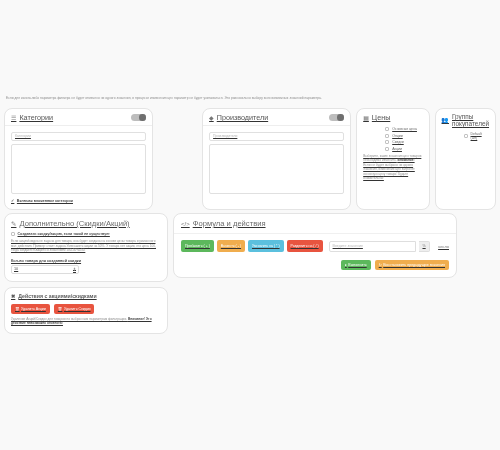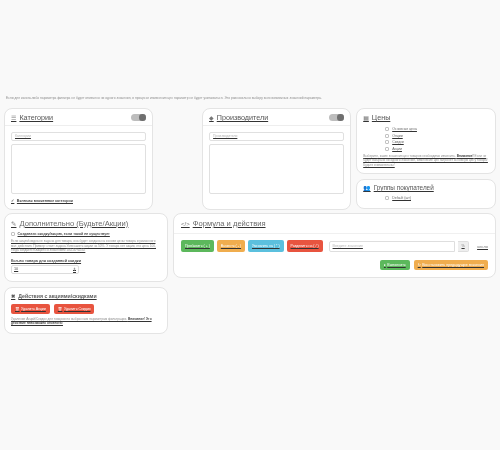--- a/index.html
+++ b/index.html
@@ -70,21 +70,21 @@
     content: "";
     position: absolute;
     right: 0.5px; top: 0.5px;
     width: 6.5px; height: 6.5px;
     border-radius: 50%;
     background: #6f6f6f;
   }
 
   .col-cat { width: 164px; }
   .col-man { width: 164px; margin-left: 44px; }
-  .col-right { width: 154px; display: flex; flex-direction: column; gap: 5px; }
+  .col-right { width: 154px; display: flex; flex-direction: row; gap: 5px; }
 
   .field-box {
     border: 1px solid #e0e0e0;
     border-radius: 2px;
     background: #fff;
     height: 8.5px;
     display: flex;
     align-items: center;
     padding: 0 3px;
     font-size: 3.4px;
@@ -135,21 +135,21 @@
   
   .row2 {
     position: absolute;
     left: 4px; top: 213px;
     width: 492px;
     display: flex;
     gap: 5px;
     align-items: flex-start;
   }
   .col-left2 { width: 164px; display: flex; flex-direction: column; gap: 5px; }
-  .col-form { width: 323px; }
+  .col-form { width: 284px; }
 
   .big-title {
     font-size: 7.6px;
     color: #6b6b6b;
     display: flex;
     align-items: center;
     gap: 3px;
     padding: 5px 6px 4px 6px;
   }
   .big-title .ic { font-size: 6.5px; color: #777; }
@@ -342,21 +342,21 @@
     </div>
   </div>
 
   <div class="row2">
 
     <div class="col-left2">
 
       <div class="panel">
         <div class="big-title">
           <span class="ic">✎</span>
-          <span>Дополнительно (Будьте/Акции)</span>
+          <span>Дополнительно (Скидки/Акций)</span>
         </div>
         <div class="inner-pad">
           <div class="check-line" style="margin-top:0">
             <span class="chk"></span>
             <span>Создавать скидку/акцию, если такой не существует</span>
           </div>
           <div class="desc">Если акция/скидка не задана для товара, она будет создана на основе цены товара и указанного мат. действия. Пример: стоит задача Уменьшить акции на 50%. У товара нет акции, его цена 100, тогда создаётся Акция со значением 100-50%=50.</div>
           <div class="stepper-label">Кол-во товара для созданной скидки</div>
           <div class="stepper">
             <span>10</span>

